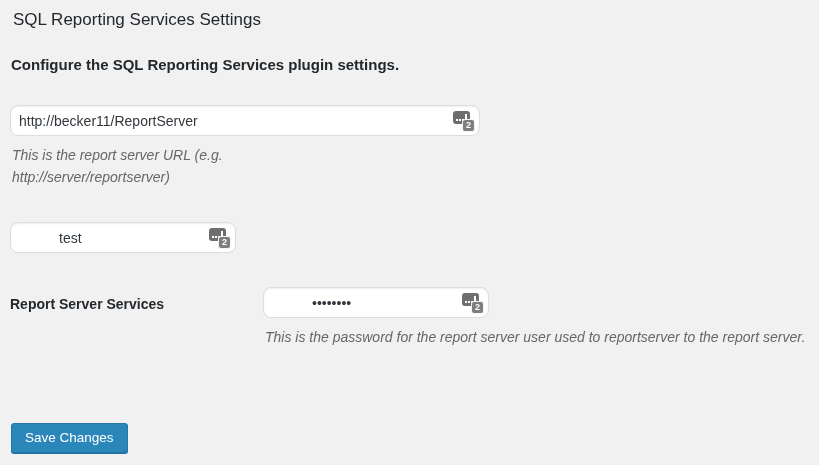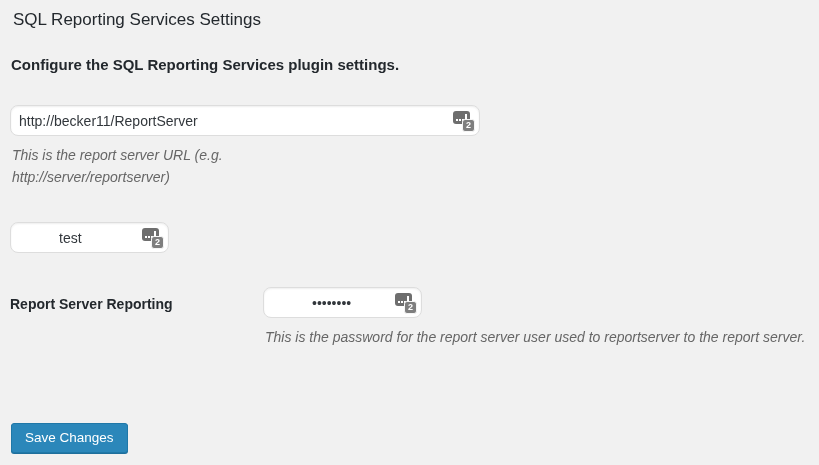--- a/index.html
+++ b/index.html
@@ -51,21 +51,21 @@
     background: #fff;
     box-shadow: inset 0 1px 2px rgba(0,0,0,0.07);
     padding: 0 30px 0 8px;
     font-size: 14px;
     color: #32373c;
     font-family: "Liberation Sans", sans-serif;
     border-radius: 8px;
     outline: none;
   }
   input.input-wide  { width: 470px; }
-  input.input-short { width: 159px; padding-left: 48px; }
+  input.input-short { width: 226px; padding-left: 48px; }
 
   
   .autofill-icon {
     position: absolute;
     right: 5px; top: 50%;
     transform: translateY(-50%);
     width: 22px; height: 22px;
     cursor: pointer;
   }
   .af-big {
@@ -168,21 +168,21 @@
               <span class="af-cursor"></span>
             </span>
             <span class="af-badge">2</span>
           </span>
         </span>
       </div>
     </div>
 
     
     <div class="form-row">
-      <div class="field-label">Report Server Reporting</div>
+      <div class="field-label">Report Server Services</div>
       <div>
         <span class="input-wrap">
           <input class="text-field input-short" type="password" value="••••••••" style="">
           <span class="autofill-icon">
             <span class="af-big">
               <span class="af-dots"></span>
               <span class="af-cursor"></span>
             </span>
             <span class="af-badge">2</span>
           </span>

